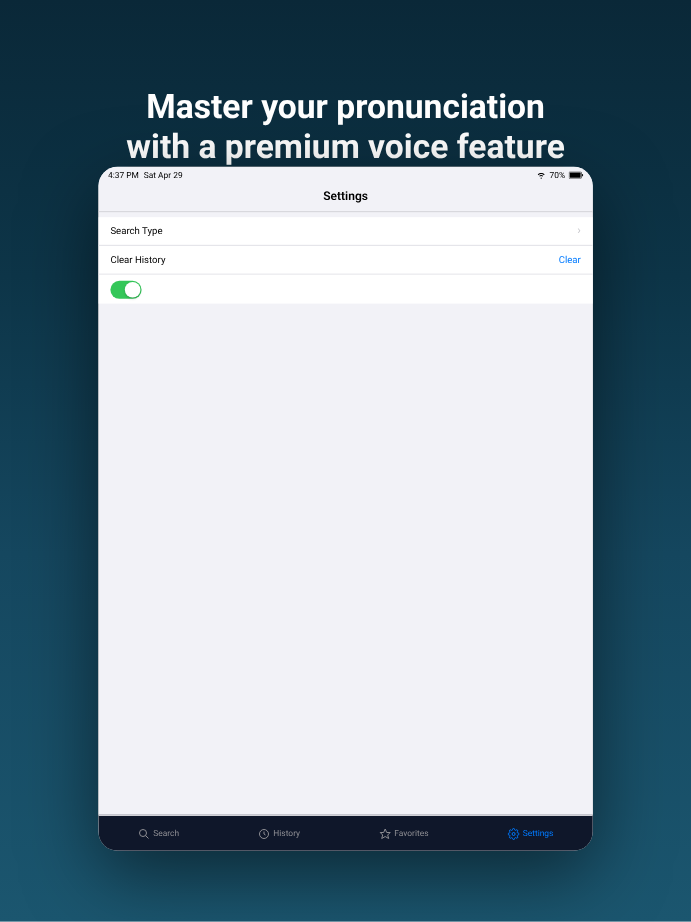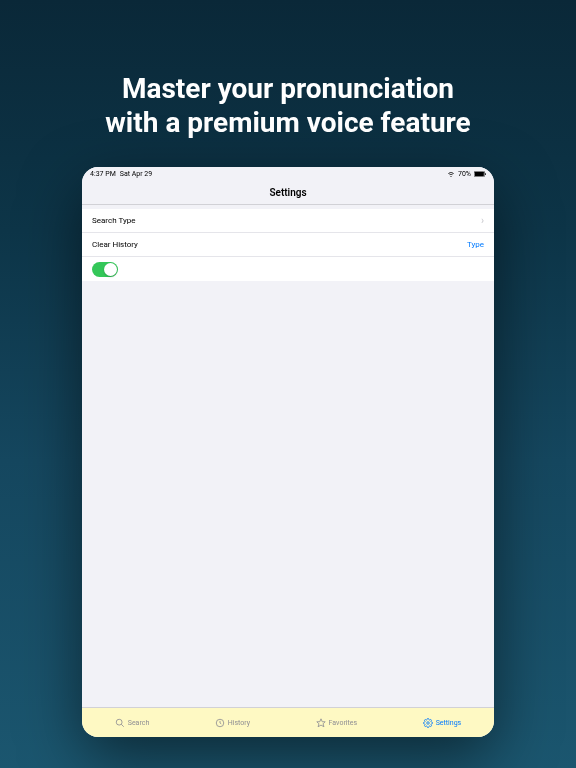--- a/index.html
+++ b/index.html
@@ -13,21 +13,20 @@
   align-items: center;
   overflow: hidden;
 }
 .headline {
   color: #fff;
   font-size: 28px;
   font-weight: 700;
   text-align: center;
   line-height: 1.2;
   margin-top: 72px;
-  margin-bottom: 28px;
   padding: 0 20px;
 }
 .tablet-frame {
   width: 412px;
   height: 570px;
   background: #1a1a1a;
   border-radius: 26px;
   padding: 0;
   box-shadow: 0 20px 60px rgba(0,0,0,0.5);
   position: relative;
@@ -94,21 +93,21 @@
   height: 13px;
   background: #fff;
   border-radius: 50%;
   position: absolute;
   top: 1px;
   right: 1px;
   box-shadow: 0 1px 2px rgba(0,0,0,0.2);
 }
 .tab-bar {
   height: 30px;
-  background: #fef9c3;
+  background: #0f172a;
   border-top: 0.5px solid #d1d1d6;
   display: flex;
   justify-content: space-around;
   align-items: center;
 }
 .tab-item {
   display: flex;
   align-items: center;
   gap: 3px;
   font-size: 7px;
@@ -165,21 +164,21 @@
     <div class="content">
       <div class="settings-list">
 
         <div class="row">
           <span class="row-label">Search Type</span>
           <span class="chevron">›</span>
         </div>
 
         <div class="row">
           <span class="row-label">Clear History</span>
-          <span class="clear-btn">Type</span>
+          <span class="clear-btn">Clear</span>
         </div>
 
         <div class="row">
           <div class="toggle">
             <div class="toggle-knob"></div>
           </div>
         </div>
 
       </div>
     </div>

